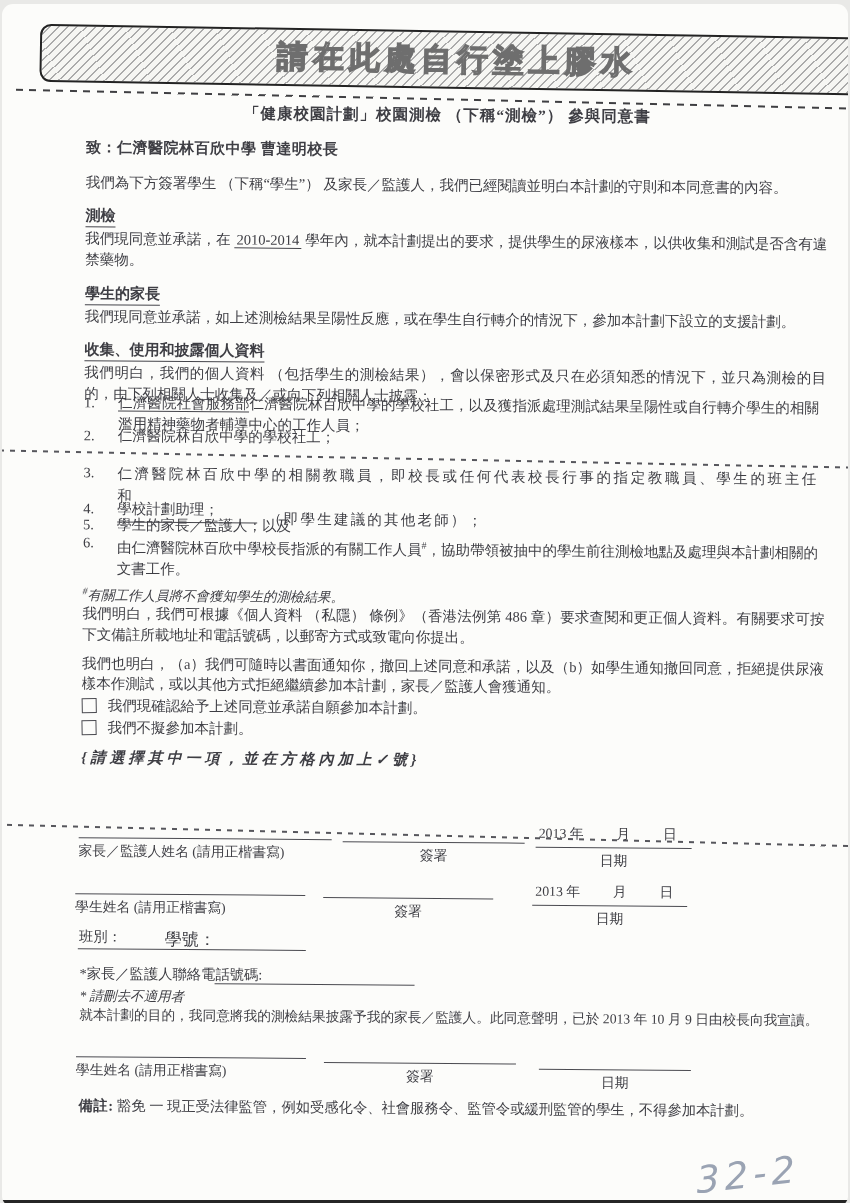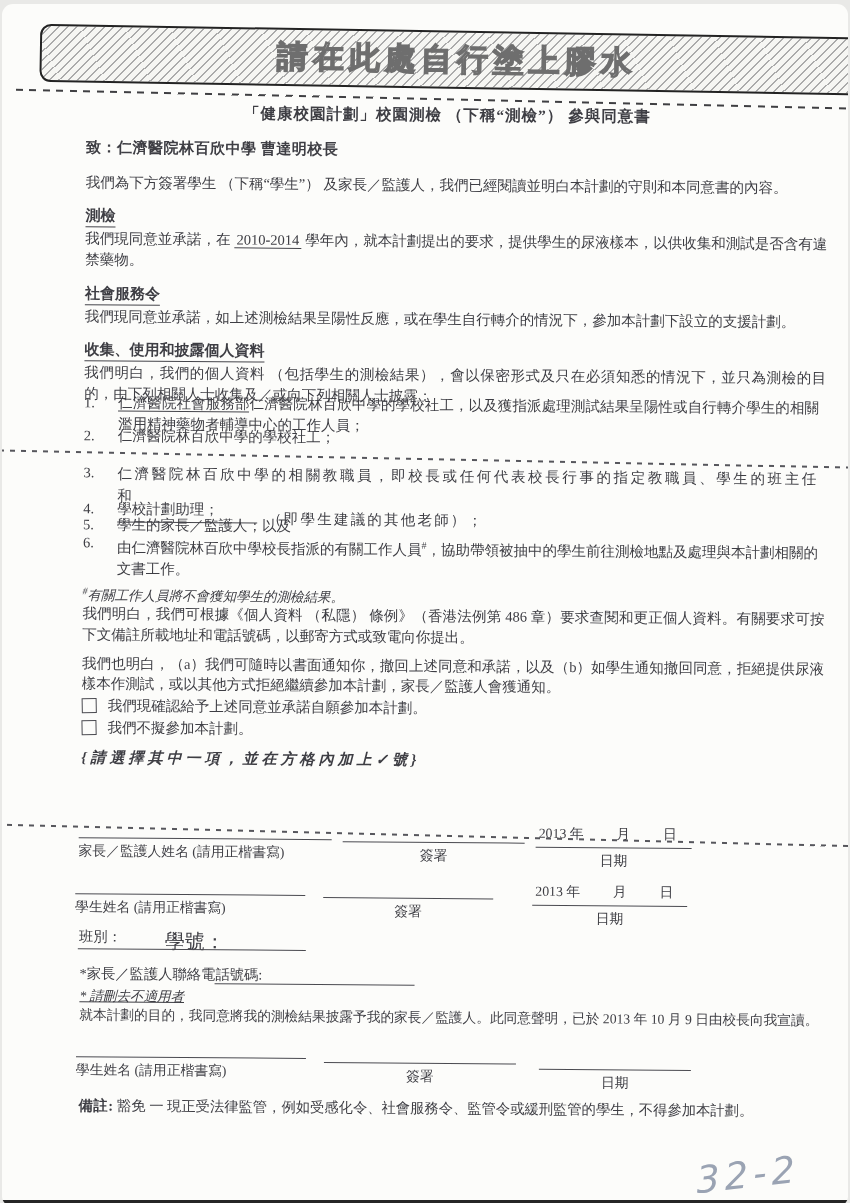--- a/index.html
+++ b/index.html
@@ -49,21 +49,21 @@
   
   .cb-row{left:85px;font-size:14.5px;display:flex;align-items:flex-start;}
   .cb{width:13px;height:13px;border:1.6px solid #4a4a50;margin:2px 11px 0 0;flex:none;transform:rotate(-1.5deg);background:#fcfcfa;}
   .choose{left:85px;top:744px;font-size:15px;font-style:italic;font-weight:bold;letter-spacing:4px;}
   
   .sigline{position:absolute;border-top:1.6px solid #4a4a50;height:0;}
   .siglabel{position:absolute;font-size:13.8px;}
   .center{text-align:center;}
   .dategrp{position:absolute;display:flex;justify-content:space-between;font-size:13.8px;}
   
-  .note-it{font-size:13.5px;font-style:italic;text-decoration:underline;}
+  .note-it{font-size:13.5px;font-style:italic;}
   .remark{left:85px;top:1092px;font-size:14.3px;white-space:nowrap;}
   .remark b{letter-spacing:0.5px;}
   .handwrite{
     left:703px;top:1144px;font-family:"DejaVu Sans",sans-serif;
     font-size:37px;font-style:italic;font-weight:300;color:#9aa3b3;
     letter-spacing:5px;transform:rotate(-7deg) skewX(-4deg);
   }
   .edge-bar{position:absolute;left:0;top:1196px;width:850px;height:7px;background:#262626;}
 </style>
 </head>
@@ -77,21 +77,21 @@
     </div>
     <div class="cutline cut-top"></div>
 
     <div class="abs title">「健康校園計劃」校園測檢 （下稱“測檢”） 參與同意書</div>
     <div class="abs to-line">致：仁濟醫院林百欣中學 曹達明校長</div>
     <div class="abs para one-line" style="top:168px">我們為下方簽署學生 （下稱“學生”） 及家長／監護人，我們已經閱讀並明白本計劃的守則和本同意書的內容。</div>
 
     <div class="abs" style="left:85px;top:202px"><span class="heading">測檢</span></div>
     <div class="abs para" style="top:224px"><span>我們現同意並承諾，在</span><span class="u">2010-2014</span><span>學年內，就本計劃提出的要求，提供學生的尿液樣本，以供收集和測試是否含有違禁藥物。</span></div>
 
-    <div class="abs" style="left:85px;top:280px"><span class="heading">社會服務令</span></div>
+    <div class="abs" style="left:85px;top:280px"><span class="heading">學生的家長</span></div>
     <div class="abs para one-line" style="top:302px">我們現同意並承諾，如上述測檢結果呈陽性反應，或在學生自行轉介的情況下，參加本計劃下設立的支援計劃。</div>
 
     <div class="abs" style="left:85px;top:336px"><span class="heading">收集、使用和披露個人資料</span></div>
     <div class="abs para" style="top:358px">我們明白，我們的個人資料 （包括學生的測檢結果），會以保密形式及只在必須知悉的情況下，並只為測檢的目的，由下列相關人士收集及／或向下列相關人士披露：</div>
 
     <div class="li" style="top:388px">
       <span class="num">1.</span>
       <span class="li-body"><span class="u" style="margin:0;padding:0">仁濟醫院社會服務部</span><span>仁濟醫院林百欣中學的學校社工，以及獲指派處理測試結果呈陽性或自行轉介學生的相關濫用精神藥物者輔導中心的工作人員；</span></span>
     </div>
     <div class="li" style="top:421px">
@@ -153,21 +153,21 @@
     <div class="siglabel center" style="left:328px;top:896px;width:170px">簽署</div>
     <div class="dategrp" style="left:540px;top:875px;width:138px">
       <span>2013 年</span>
       <span>月</span>
       <span>日</span>
     </div>
     <div class="sigline" style="left:537px;top:897px;width:155px"></div>
     <div class="siglabel center" style="left:537px;top:902px;width:155px">日期</div>
 
     <div class="siglabel" style="left:84px;top:923px;font-size:14.3px">班別：</div>
-    <div class="siglabel" style="left:170px;top:923px;font-size:20px">學號：</div>
+    <div class="siglabel" style="left:170px;top:923px;font-size:17px">學號：</div>
     <div class="sigline" style="left:83px;top:944px;width:228px"></div>
 
     <div class="siglabel" style="left:85px;top:960px;font-size:14.3px">*家長／監護人聯絡電話號碼:</div>
     <div class="sigline" style="left:220px;top:978px;width:200px"></div>
     <div class="abs note-it" style="left:85px;top:983px">* 請刪去不適用者</div>
     <div class="abs" style="left:85px;top:1002px;font-size:13.7px;white-space:nowrap">就本計劃的目的，我同意將我的測檢結果披露予我的家長／監護人。此同意聲明，已於 2013 年 10 月 9 日由校長向我宣讀。</div>
 
     <div class="sigline" style="left:82px;top:1052px;width:230px"></div>
     <div class="siglabel" style="left:82px;top:1057px">學生姓名 (請用正楷書寫)</div>
     <div class="sigline" style="left:330px;top:1056px;width:192px"></div>

